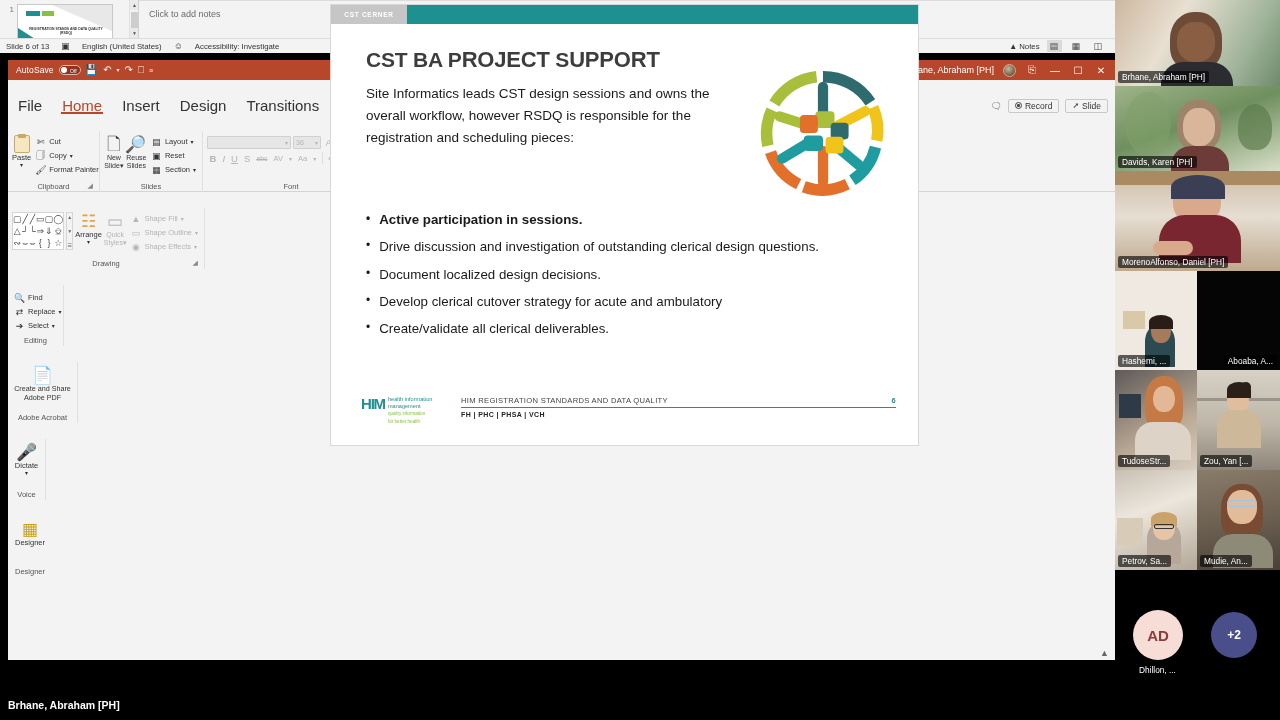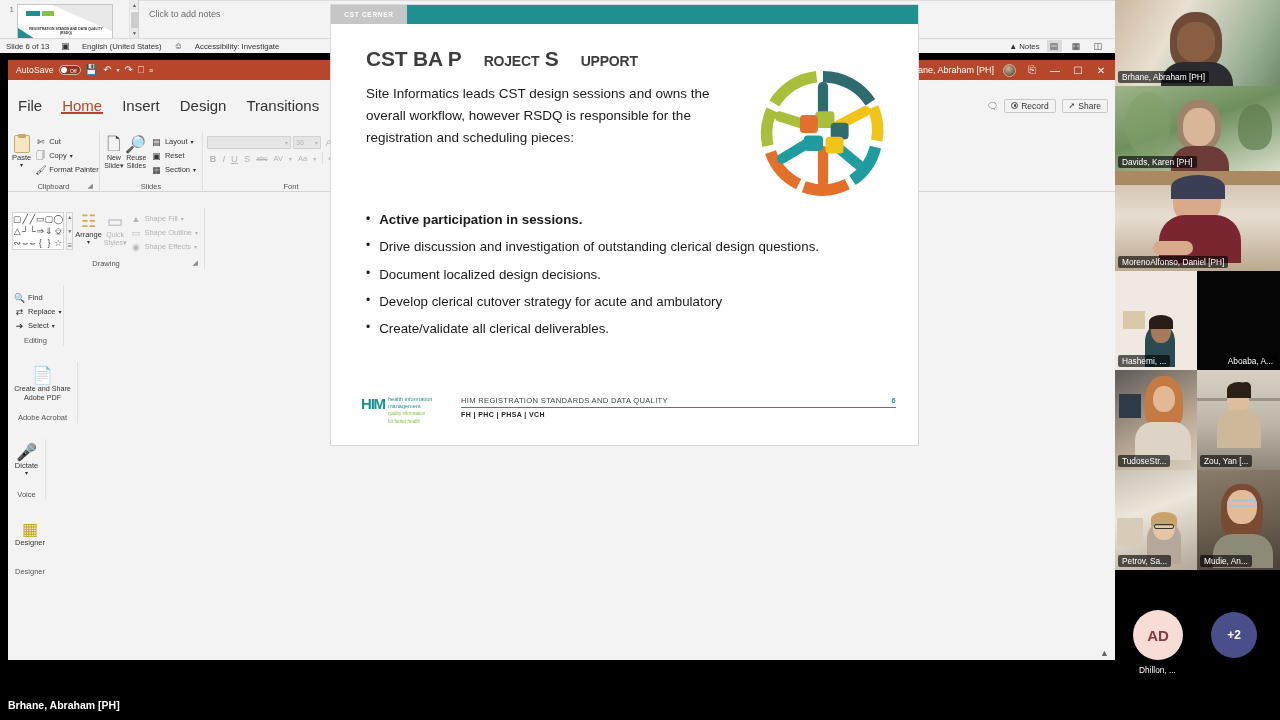--- a/index.html
+++ b/index.html
@@ -229,21 +229,21 @@
   .sl-topbar { position: absolute; left: 0; top: 0; right: 0; height: 19px; background: #1f9090; }
   .sl-tag {
     position: absolute; left: 0; top: 0; width: 76px; height: 19px; background: #c6c6c6;
     color: #fff; font-size: 6.5px; font-weight: bold; letter-spacing: .7px;
     display: flex; align-items: center; justify-content: center;
   }
   .sl-title {
     position: absolute; left: 35px; top: 42px; font-size: 21px; color: #3d3d3d;
     font-weight: bold; letter-spacing: -.2px;
   }
-  .sl-title .sc { font-size: 14px; margin-left: 22px; }
+  .sl-title .sc { font-size: 22px; }
   .sl-body {
     position: absolute; left: 35px; top: 78px; width: 385px;
     font-size: 13.5px; color: #1a1a1a; line-height: 1.62;
   }
   .sl-wheel {
     position: absolute; left: 428px; top: 64px; width: 128px; height: 128px;
   }
   .sl-bullets {
     position: absolute; left: 32px; top: 205px; right: 30px;
     font-size: 13.3px; color: #1a1a1a; line-height: 1.53;
@@ -368,21 +368,21 @@
         <div class="tab">Help</div>
         <div class="tab">Acrobat</div>
         <div class="tabsrow-right" style="margin-left:auto;">
           <span class="cmt-ico">🗨</span>
           <span class="mini-btn">
             <span class="rec-dot"></span>
             <span>Record</span>
           </span>
           <span class="mini-btn">
             <span style="font-size:8px;">➚</span>
-            <span>Share</span>
+            <span>Slide</span>
           </span>
         </div>
       </div>
     </div>
 
     <div class="ribbon">
 
       <div class="rgroup" style="width:92px;">
         <div class="rgroup-body">
           <div class="bigbtn">

